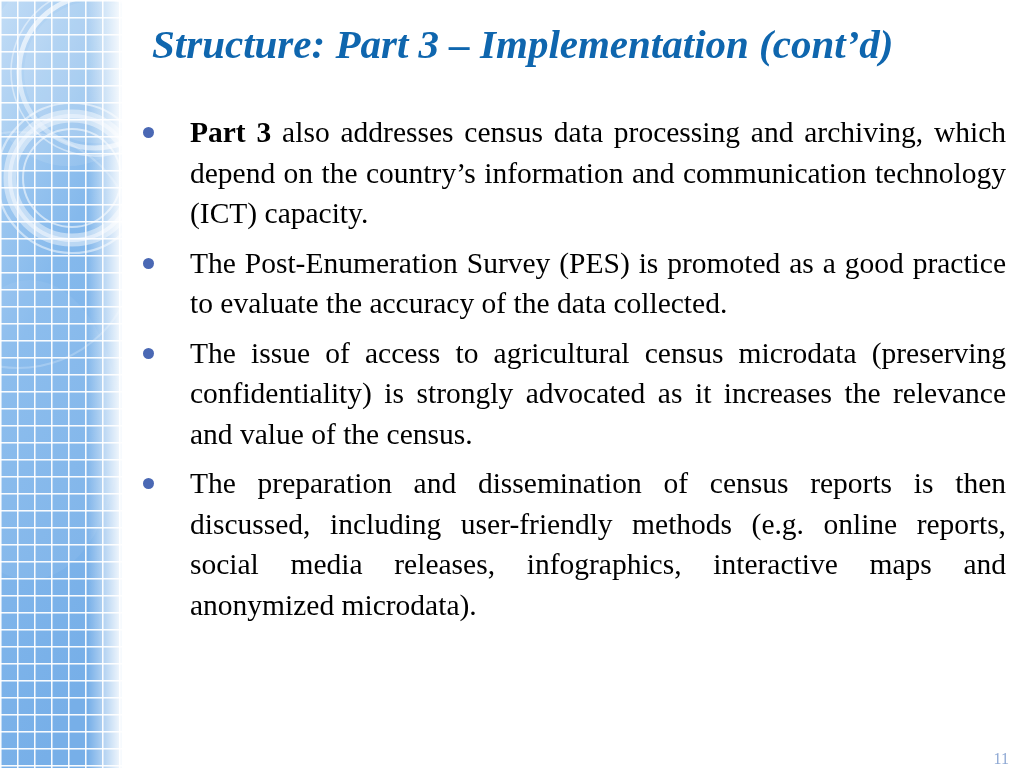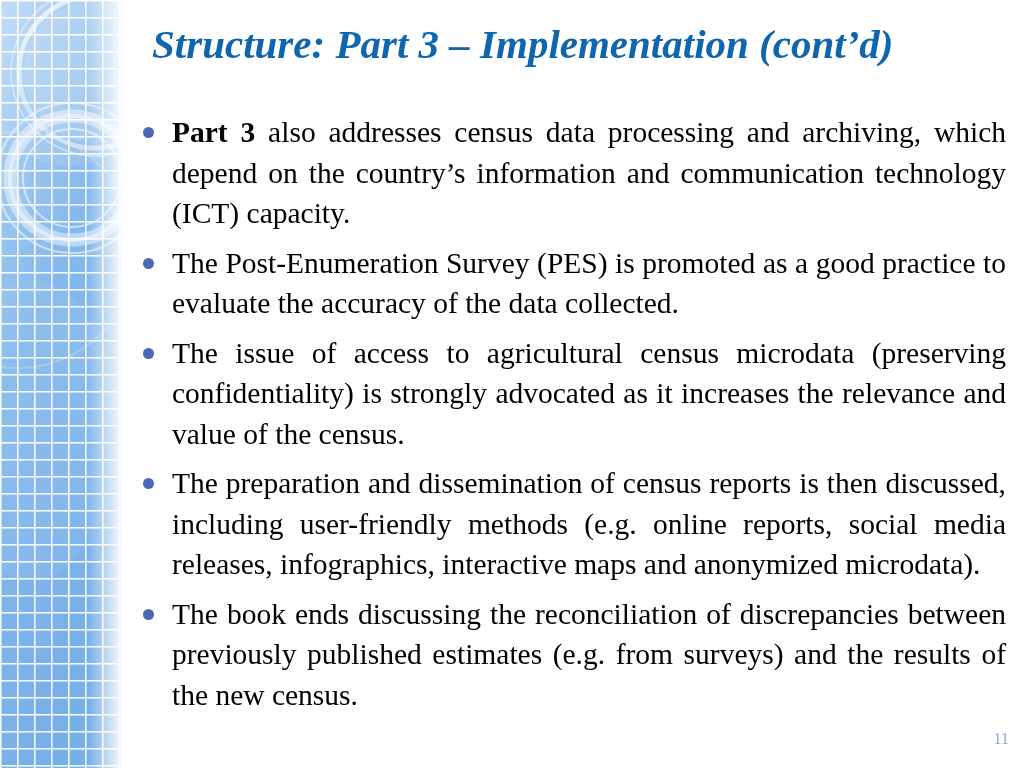--- a/index.html
+++ b/index.html
@@ -73,28 +73,29 @@
     border-radius: 50%;
     background: #4A68B4;
   }
   .bullet-text {
     font-size: 29.5px;
     line-height: 40.5px;
     color: #000000;
     text-align: justify;
     text-justify: inter-word;
     font-family: "Liberation Serif", serif;
+    margin-left: 18px;
   }
   .bullet-text b { font-weight: bold; }
 
   
   #pagenum {
     position: absolute;
     right: 15px;
-    bottom: 20px;
+    bottom: 0;
     font-size: 16px;
     line-height: 18px;
     color: #8FA9D4;
     font-family: "Liberation Serif", serif;
   }
 </style>
 </head>
 <body>
 
 <div id="slide">
@@ -173,22 +174,18 @@
     <div class="bullet-row">
       <span class="bullet-dot"></span>
       <div class="bullet-text">The issue of access to agricultural census microdata (preserving confidentiality) is strongly advocated as it increases the relevance and value of the census.</div>
     </div>
 
     <div class="bullet-row">
       <span class="bullet-dot"></span>
       <div class="bullet-text">The preparation and dissemination of census reports is then discussed, including user-friendly methods (e.g. online reports, social media releases, infographics, interactive maps and anonymized microdata).</div>
     </div>
 
-    <div class="bullet-row">
-      <span class="bullet-dot"></span>
-      <div class="bullet-text">The book ends discussing the reconciliation of discrepancies between previously published estimates (e.g. from surveys) and the results of the new census.</div>
-    </div>
 
   </div>
 
   <div id="pagenum">11</div>
 
 </div>
 
 </body></html>

